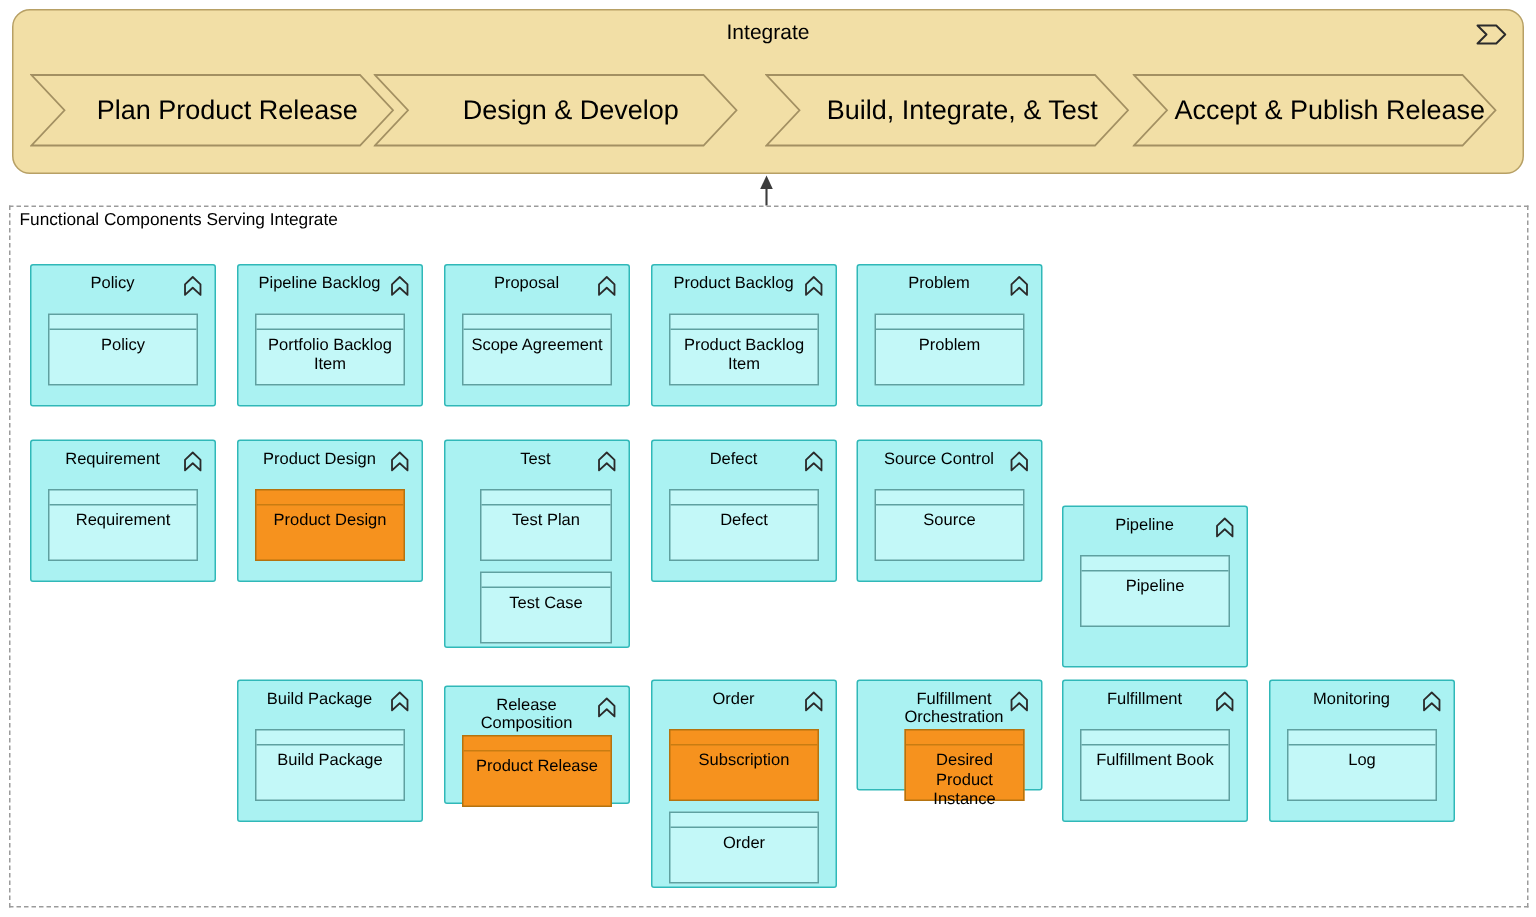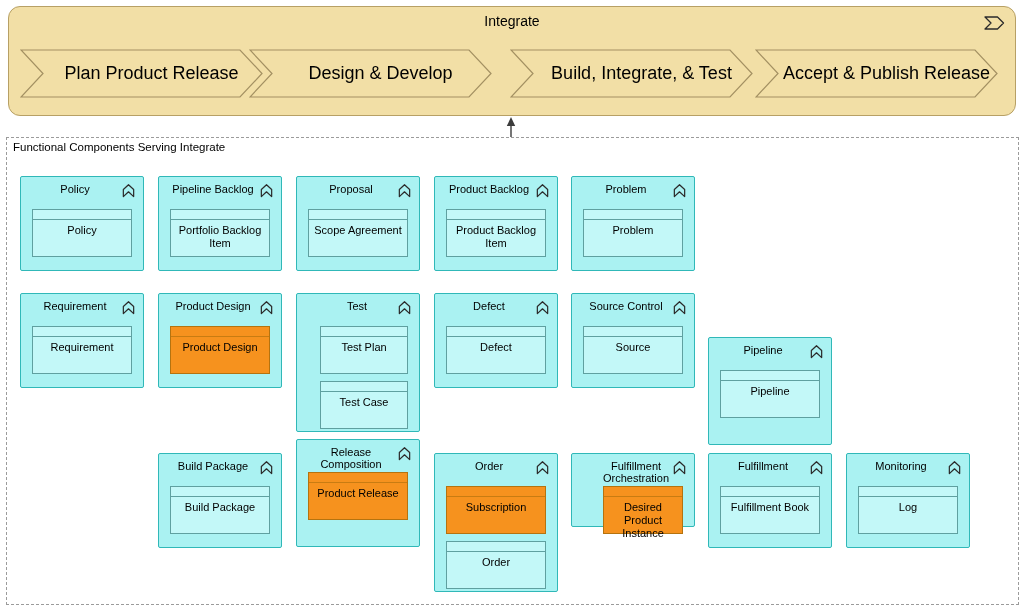--- a/index.html
+++ b/index.html
@@ -255,21 +255,21 @@
       <svg class="function-icon" viewBox="0 0 16 16">
         <path d="M2.5 14.5 V7 L8 1.8 L13.5 7 V14.5 L8 9.4 Z" fill="none" stroke="#2b2b2b" stroke-width="1.3" stroke-linejoin="round"></path>
       </svg>
       <div class="objects">
         <div class="data-object">
       <div class="band"></div>
       <div class="obj-label">Build Package</div>
     </div>
       </div>
     </div>
-    <div class="component" style="left: 296px; top: 439px; height: 108px;">
+    <div class="component" style="left: 296px; top: 457px; height: 79px;">
       <div class="component-title">Release Composition</div>
       <svg class="function-icon" viewBox="0 0 16 16">
         <path d="M2.5 14.5 V7 L8 1.8 L13.5 7 V14.5 L8 9.4 Z" fill="none" stroke="#2b2b2b" stroke-width="1.3" stroke-linejoin="round"></path>
       </svg>
       <div class="objects">
         <div class="data-object highlight">
       <div class="band"></div>
       <div class="obj-label">Product Release</div>
     </div>
       </div>

